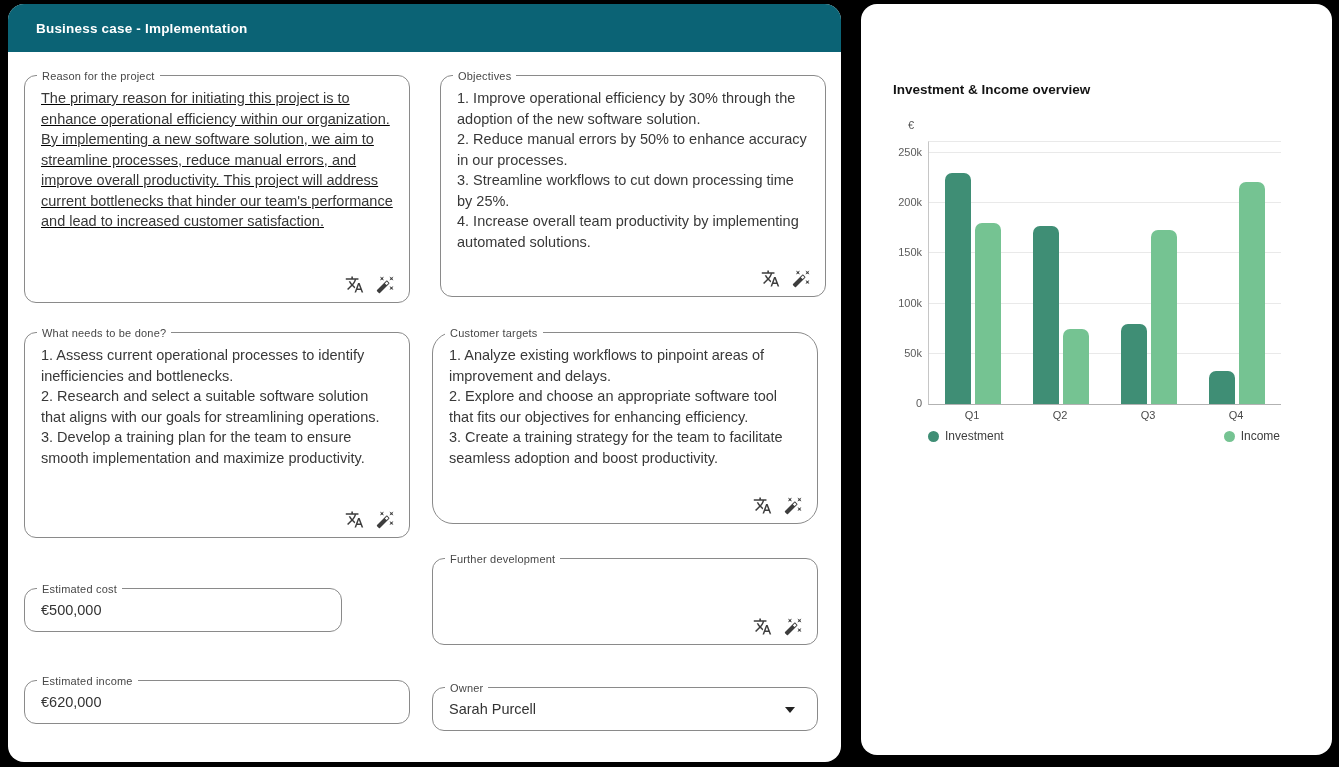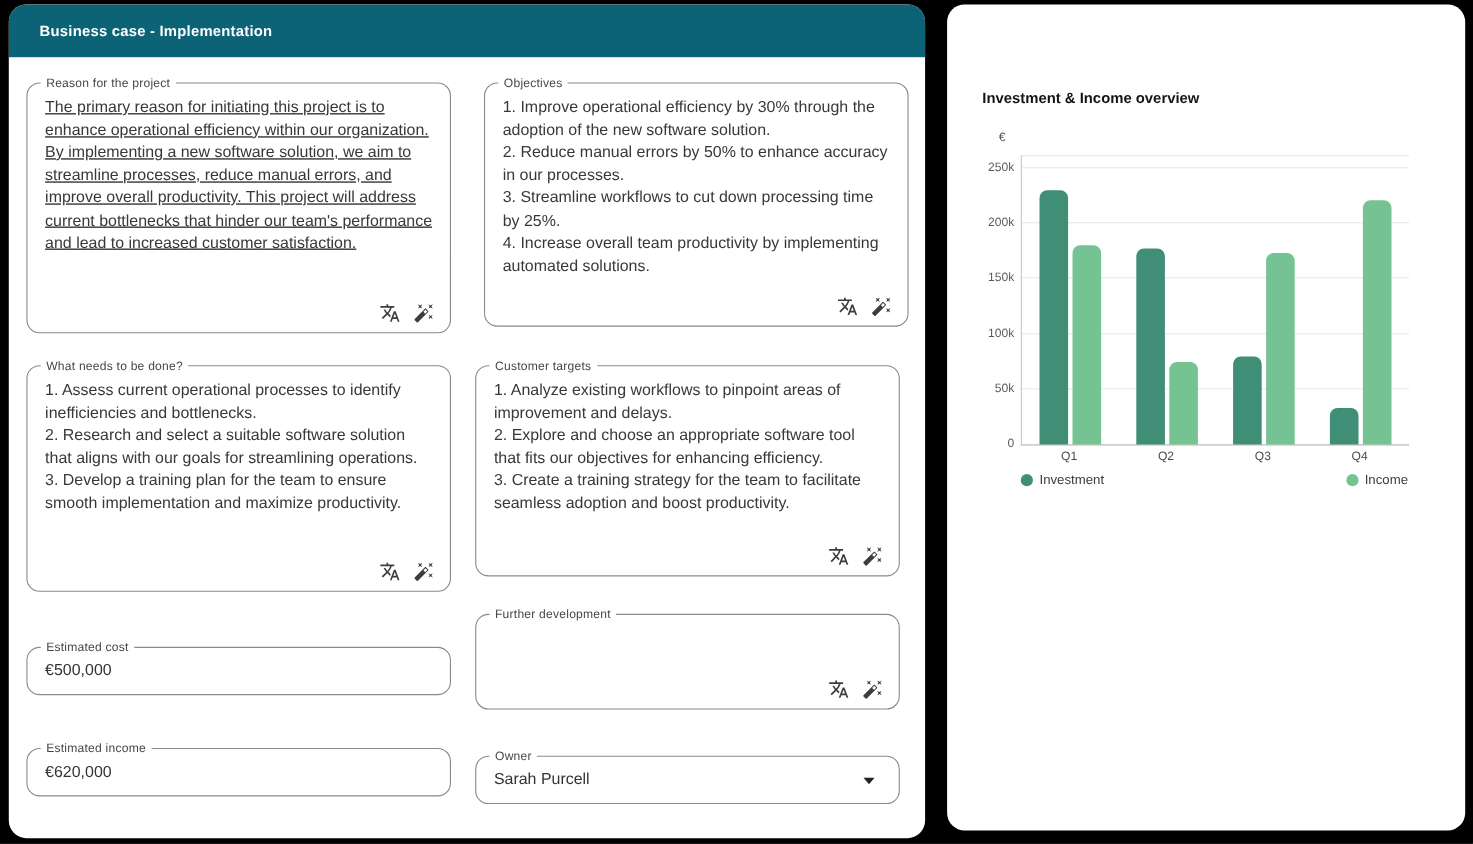--- a/index.html
+++ b/index.html
@@ -93,36 +93,36 @@
     <div class="field-icons">
       <svg class="ticon" width="19" height="19" viewBox="0 0 24 24">
           <use href="#i-translate"></use>
         </svg>
       <svg class="ticon" width="19" height="19" viewBox="0 0 24 24">
           <use href="#i-wand"></use>
         </svg>
     </div>
   </div>
 
-  <div class="field" style="left:424px;top:328px;width:386px;height:192px;">
+  <div class="field" style="left:424px;top:328px;width:386px;height:192px;border-radius:21px;">
     <span class="field-label">Customer targets</span>
     <div class="field-text">1. Analyze existing workflows to pinpoint areas of improvement and delays.
 2. Explore and choose an appropriate software tool that fits our objectives for enhancing efficiency.
 3. Create a training strategy for the team to facilitate seamless adoption and boost productivity.</div>
     <div class="field-icons">
       <svg class="ticon" width="19" height="19" viewBox="0 0 24 24">
           <use href="#i-translate"></use>
         </svg>
       <svg class="ticon" width="19" height="19" viewBox="0 0 24 24">
           <use href="#i-wand"></use>
         </svg>
     </div>
   </div>
 
-  <div class="field" style="left:16px;top:584px;width:386px;height:44px;">
+  <div class="field" style="left:16px;top:584px;width:318px;height:44px;">
     <span class="field-label">Estimated cost</span>
     <span class="field-value">€500,000</span>
   </div>
 
   <div class="field" style="left:424px;top:554px;width:386px;height:87px;">
     <span class="field-label">Further development</span>
     <div class="field-text"></div>
     <div class="field-icons">
       <svg class="ticon" width="19" height="19" viewBox="0 0 24 24">
           <use href="#i-translate"></use>

